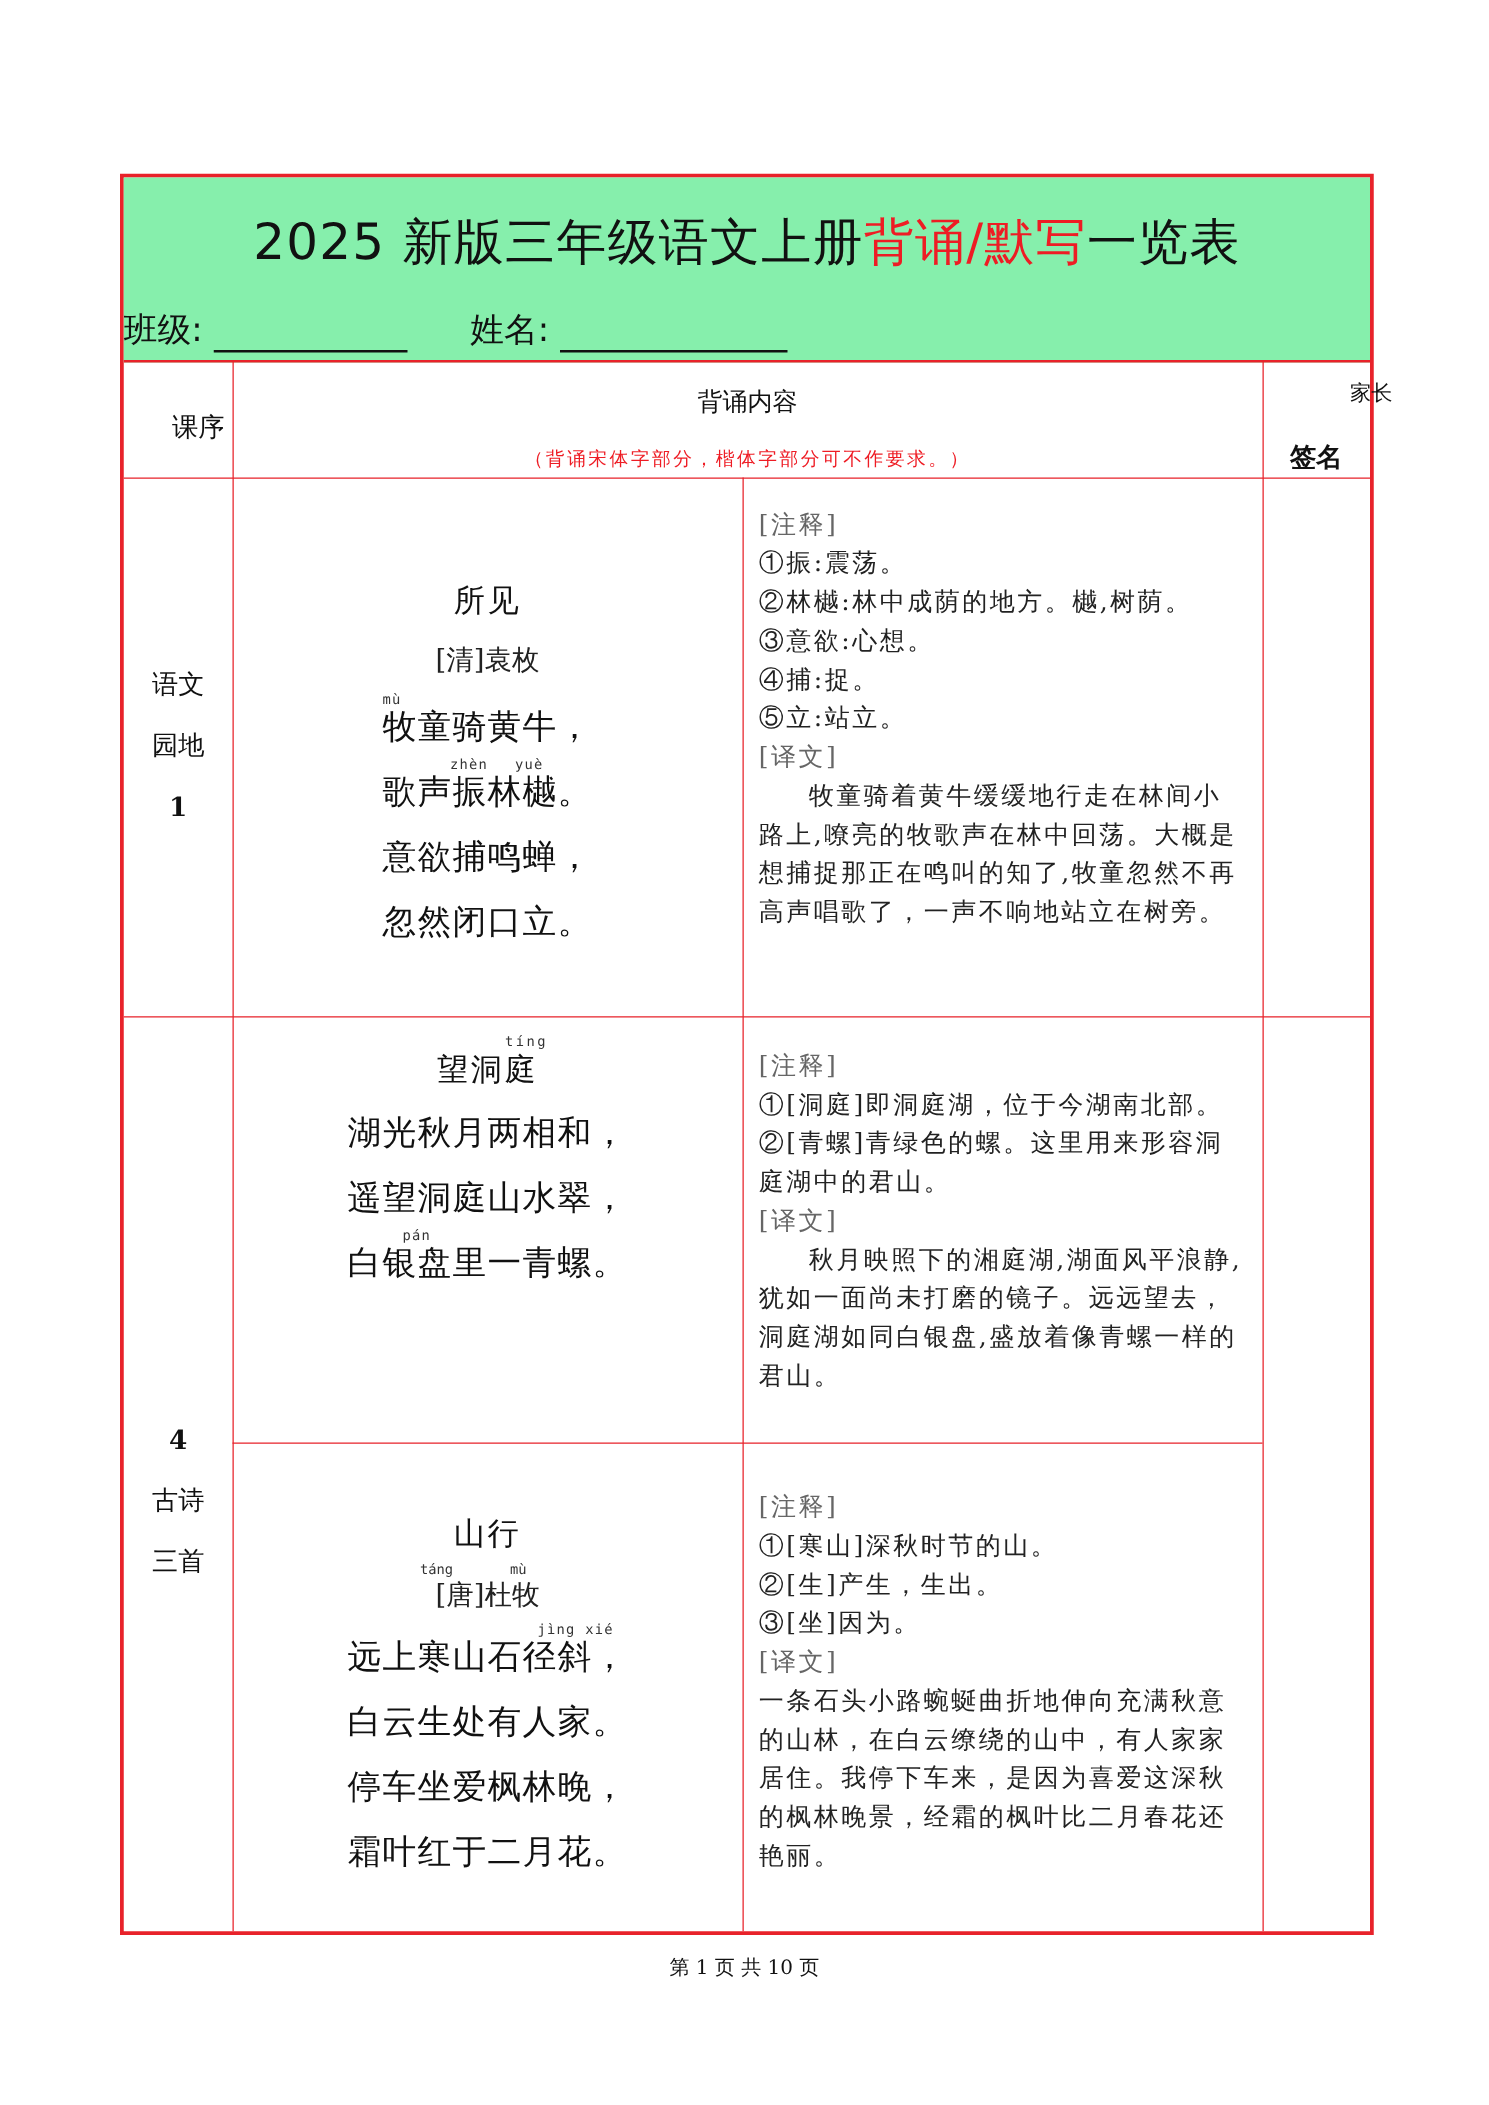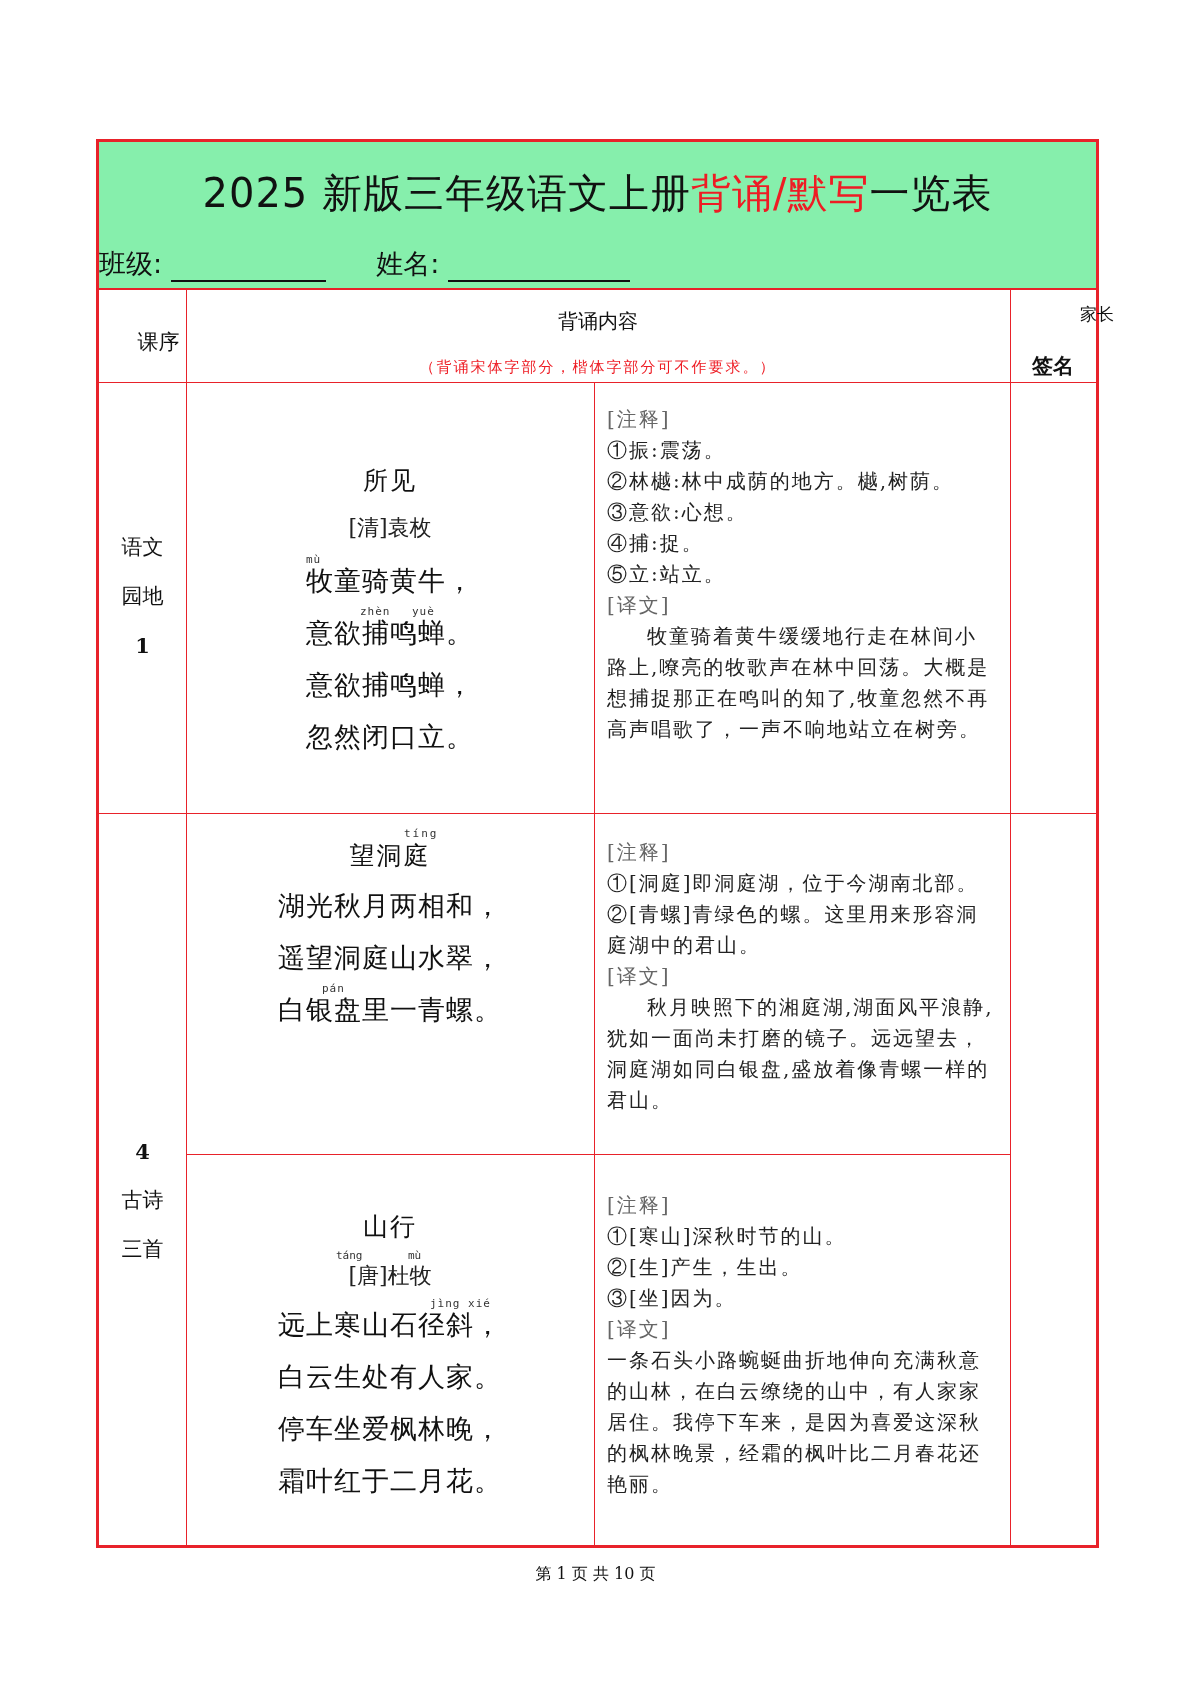--- a/index.html
+++ b/index.html
@@ -79,21 +79,21 @@
   <div class="poem" style="left:87px; width:408px; top:322px;">
     <div class="ptitle">所见</div>
     <div class="author" style="margin-top:16px;">[清]袁枚</div>
     <div class="line" style="margin-top:20px;">
       <span class="py" style="left:120px; top:-10px;">mù</span>
       <span>牧童骑黄牛，</span>
     </div>
     <div class="line" style="margin-top:16px;">
       <span class="py" style="left:174px; top:-10px;">zhèn</span>
       <span class="py" style="left:226px; top:-10px;">yuè</span>
-      <span>意欲捕鸣蝉。</span>
+      <span>歌声振林樾。</span>
     </div>
     <div class="line" style="margin-top:16px;">意欲捕鸣蝉，</div>
     <div class="line" style="margin-top:16px;">忽然闭口立。</div>
   </div>
 
   <div class="notes" style="left:508px; width:390px; top:262px;">
     <div class="hdr">[注释]</div>
     <div>①振:震荡。</div>
     <div>②林樾:林中成荫的地方。樾,树荫。</div>
     <div>③意欲:心想。</div>

